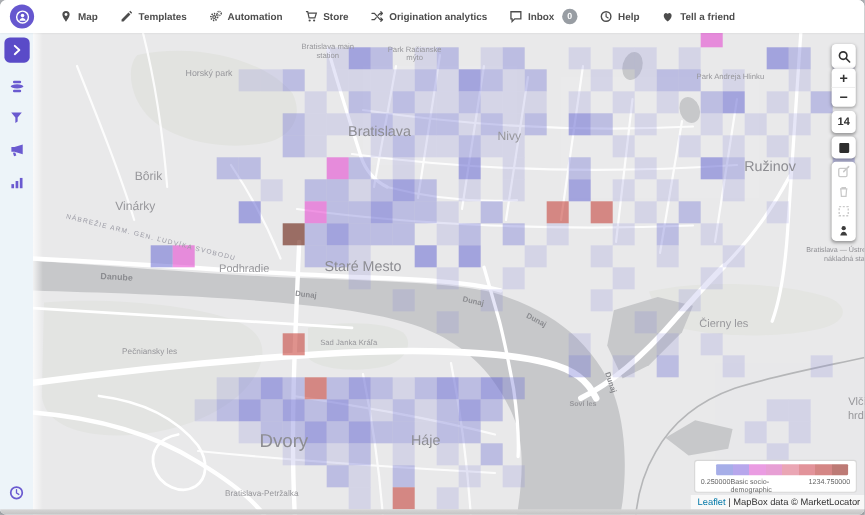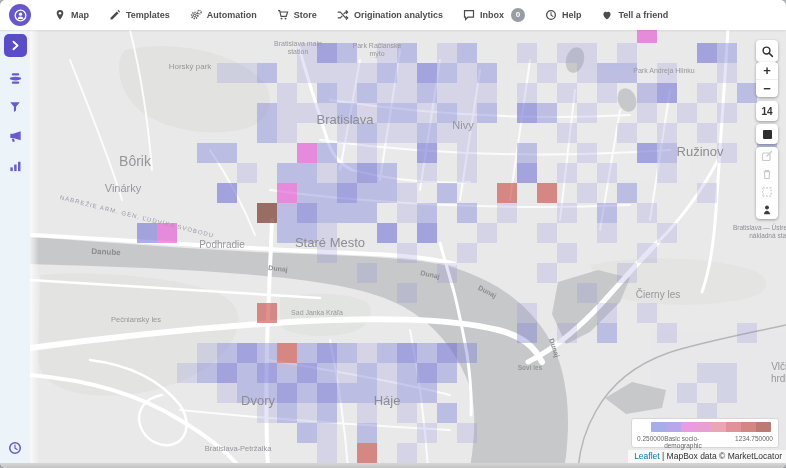--- a/index.html
+++ b/index.html
@@ -464,36 +464,36 @@
     <div id="labels-layer">
         <span class="map-label" style="left: 268px; top: 18px; font-size: 7px;">Bratislava main
 station</span>
         <span class="map-label" style="left: 347px; top: 20px; font-size: 7px;">Park Račianske
 mýto</span>
         <span class="map-label" style="left: 160px; top: 37px; font-size: 8px;">Horský park</span>
         <span class="map-label" style="left: 634px; top: 41px; font-size: 7px;">Park Andreja Hlinku</span>
         <span class="map-label" style="left: 315px; top: 90px; font-size: 13px; color: rgb(141, 141, 146);">Bratislava</span>
         <span class="map-label" style="left: 433px; top: 95px; font-size: 11px;">Nivy</span>
         <span class="map-label" style="left: 670px; top: 122px; font-size: 13px; color: rgb(141, 141, 146);">Ružinov</span>
-        <span class="map-label" style="left: 105px; top: 131px; font-size: 14px;">Bôrik</span>
+        <span class="map-label" style="left: 105px; top: 131px; font-size: 11px;">Bôrik</span>
         <span class="map-label" style="left: 93px; top: 158px; font-size: 11px;">Vinárky</span>
         <span class="map-label" style="left: 107px; top: 187px; font-size: 6px; color: rgb(154, 154, 164); letter-spacing: 1.1px; transform: translate(-50%, -50%) rotate(14deg);">NÁBREŽIE ARM. GEN. ĽUDVÍKA SVOBODU</span>
         <span class="map-label" style="left: 76px; top: 222px; font-size: 8px; color: rgb(139, 140, 144); font-weight: 700; transform: translate(-50%, -50%) rotate(3deg);">Danube</span>
         <span class="map-label" style="left: 192px; top: 215px; font-size: 10px;">Podhradie</span>
         <span class="map-label" style="left: 300px; top: 213px; font-size: 13px; color: rgb(141, 141, 146);">Staré Mesto</span>
         <span class="map-label" style="left: 248px; top: 239px; font-size: 7px; color: rgb(139, 140, 144); font-weight: 700; transform: translate(-50%, -50%) rotate(6deg);">Dunaj</span>
         <span class="map-label" style="left: 400px; top: 245px; font-size: 7px; color: rgb(139, 140, 144); font-weight: 700; transform: translate(-50%, -50%) rotate(12deg);">Dunaj</span>
         <span class="map-label" style="left: 457px; top: 262px; font-size: 7px; color: rgb(139, 140, 144); font-weight: 700; transform: translate(-50%, -50%) rotate(28deg);">Dunaj</span>
         <span class="map-label" style="left: 524px; top: 318px; font-size: 7px; color: rgb(139, 140, 144); font-weight: 700; transform: translate(-50%, -50%) rotate(72deg);">Dunaj</span>
         <span class="map-label" style="left: 287px; top: 283px; font-size: 7px;">Sad Janka Kráľa</span>
         <span class="map-label" style="left: 106px; top: 290px; font-size: 7.5px;">Pečniansky les</span>
         <span class="map-label" style="left: 628px; top: 265px; font-size: 10px;">Čierny les</span>
         <span class="map-label" style="left: 500px; top: 338px; font-size: 6.5px; font-weight: 700;">Soví les</span>
         <span class="map-label" style="left: 752px; top: 342px; font-size: 10px;">Vlčie hrdlo</span>
-        <span class="map-label" style="left: 228px; top: 371px; font-size: 13px; color: rgb(141, 141, 146);">Dvory</span>
+        <span class="map-label" style="left: 228px; top: 371px; font-size: 17px; color: rgb(141, 141, 146);">Dvory</span>
         <span class="map-label" style="left: 357px; top: 371px; font-size: 13px; color: rgb(141, 141, 146);">Háje</span>
         <span class="map-label" style="left: 208px; top: 419px; font-size: 7.5px;">Bratislava-Petržalka</span>
       </div>
     <div class="corner-label">Bratislava — Ústredná
 nákladná stanica</div>
 
     <div class="mbtn" style="top:10px;height:22px;">
       <svg width="13" height="13" viewBox="0 0 16 16">
         <circle cx="6.8" cy="6.8" r="4.2" fill="none" stroke="#333" stroke-width="1.8"></circle>
         <path d="M10 10 L14 14" stroke="#333" stroke-width="1.8" stroke-linecap="round"></path>

